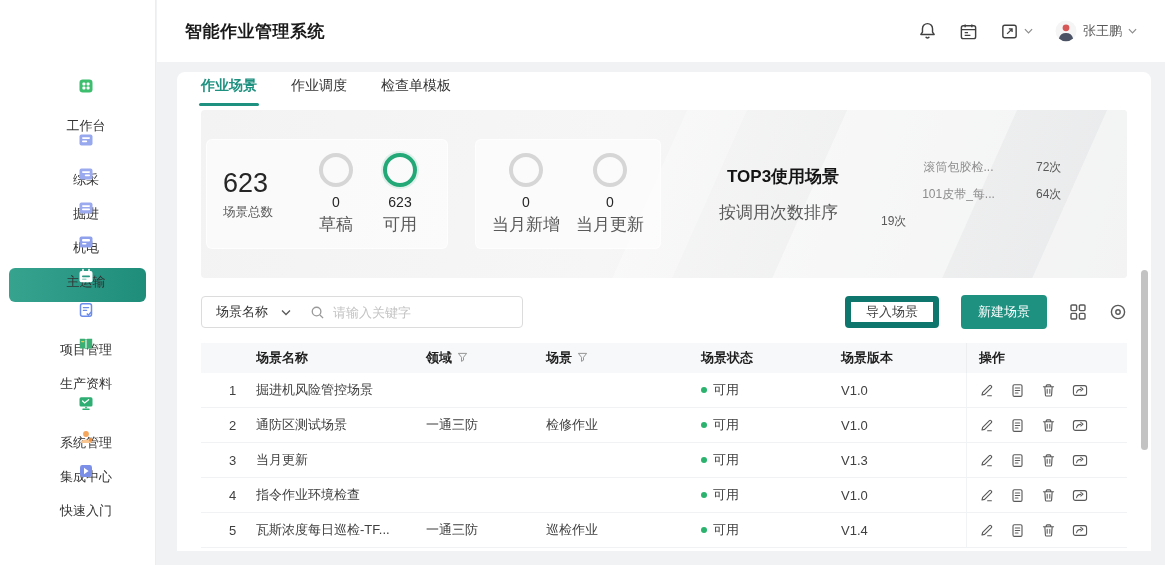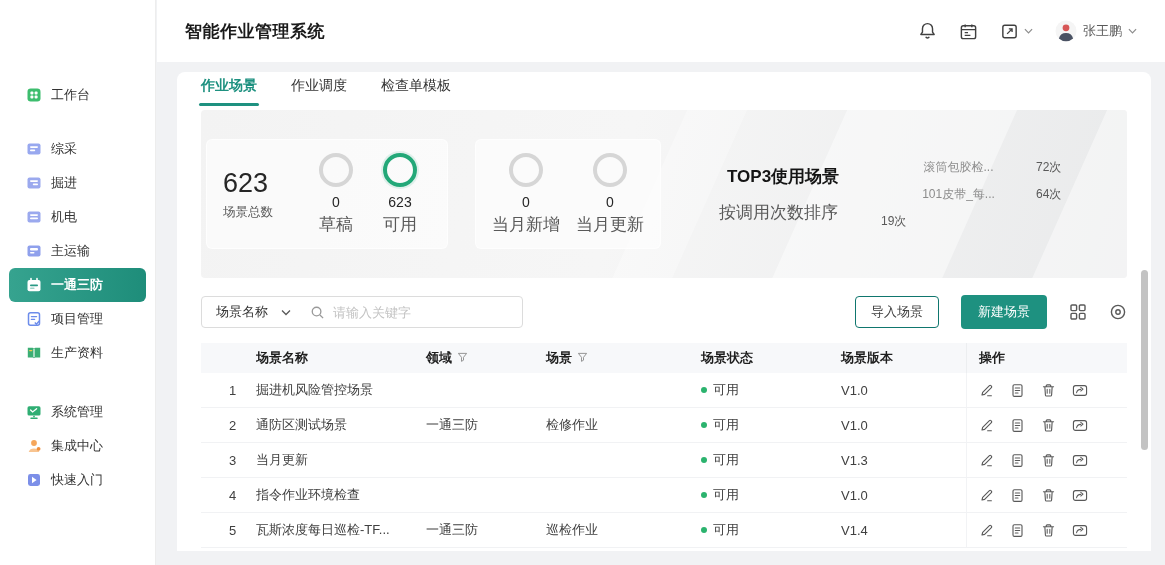--- a/index.html
+++ b/index.html
@@ -4,21 +4,21 @@
 <style>
   * { margin:0; padding:0; box-sizing:border-box; }
   html,body { width:1165px; height:565px; overflow:hidden; }
   body { font-family:"Liberation Sans","DejaVu Sans",sans-serif; background:#f1f2f4; position:relative; }
 
   
   .sidebar { position:absolute; left:0; top:0; width:156px; height:565px; background:#fff; border-right:1px solid #ededed; z-index:5; }
   .side-group.g0 { margin-top:78px; }
   .side-group.g1 { margin-top:20px; }
   .side-group.g2 { margin-top:25px; }
-  .side-item { display:flex; align-items:center; gap:9px; height:34px; margin:0 9px; padding-left:17px; border-radius:6px; font-size:13px; color:#333; cursor:pointer; white-space:nowrap; }
+  .side-item { display:flex; align-items:center; gap:23px; height:34px; margin:0 9px; padding-left:17px; border-radius:6px; font-size:13px; color:#333; cursor:pointer; white-space:nowrap;flex-direction:column; }
   .side-item .s-ic { width:16px; height:16px; flex:0 0 16px; display:flex; align-items:center; }
   .side-item.active { background:linear-gradient(90deg,#36a38f,#1e8d7a); color:#fff; font-weight:600; }
 
   
   .main { margin-left:157px; }
   .topbar { height:62px; background:#fff; display:flex; align-items:center; padding:0 28px; }
   .app-title { font-size:17px; font-weight:700; color:#1a1a1a; letter-spacing:.5px; }
   .topbar-right { margin-left:auto; display:flex; align-items:center; gap:22px; }
   .tb-ic { display:flex; align-items:center; cursor:pointer; }
   .with-caret { gap:5px; }
@@ -63,21 +63,21 @@
   .top3-name { width:155px; color:#8c8c8c; white-space:nowrap; overflow:hidden;text-align:center; }
   .top3-count { color:#595959; }
 
   
   .toolbar { margin-top:17px; display:flex; align-items:center; }
   .search-box { width:322px; height:32px; border:1px solid #dcdcdc; border-radius:4px; display:flex; align-items:center; background:#fff; }
   .filter-select { display:flex; align-items:center; gap:13px; padding:0 13px 0 14px; font-size:13px; color:#333; cursor:pointer; white-space:nowrap; }
   .search-box input { border:none; outline:none; flex:1; font-size:13px; color:#333; margin-left:8px; background:transparent; min-width:0; }
   .search-box input::placeholder { color:#c3c3c3; }
   .toolbar-right { margin-left:auto; display:flex; align-items:center; gap:22px; }
-  .btn-outline { height:32px; padding:0 15px; border:1px solid #0f766e; border-radius:4px; background:#fff; font-size:13px; color:#404040; cursor:pointer; font-family:inherit; }
+  .btn-outline { height:32px; padding:0 15px; border:6px solid #0f766e; border-radius:4px; background:#fff; font-size:13px; color:#404040; cursor:pointer; font-family:inherit; }
   .btn-primary { height:34px; padding:0 17px; border:none; border-radius:4px; background:var(--accent); color:#fff; font-size:13px; cursor:pointer; font-family:inherit; }
   .tool-ic { display:flex; align-items:center; cursor:pointer; }
 
   
   .table { margin-top:14px; }
   .thead { display:flex; align-items:center; height:30px; background:#f7f8fa; font-size:13px; color:#1f1f1f; font-weight:700; }
   .trow { display:flex; align-items:center; height:35px; font-size:13px; color:#404040; border-bottom:1px solid #f1f2f4; background:#fff; }
   .c0 { width:55px; padding-left:28px; }
   .c1 { width:170px; white-space:nowrap; overflow:hidden; }
   .c2 { width:120px; }

